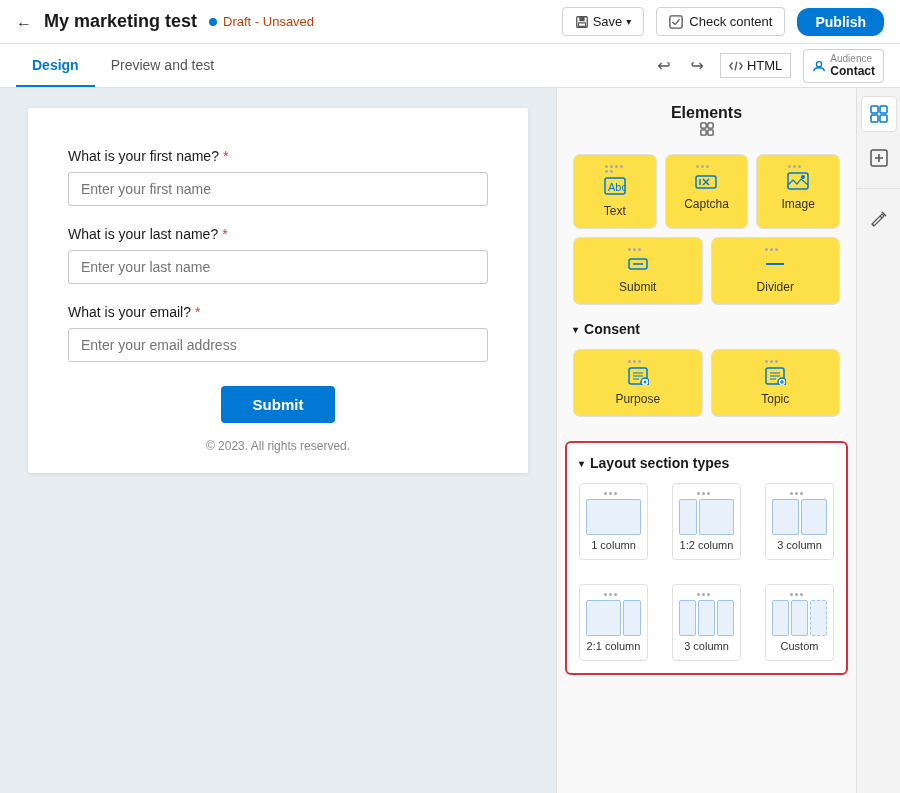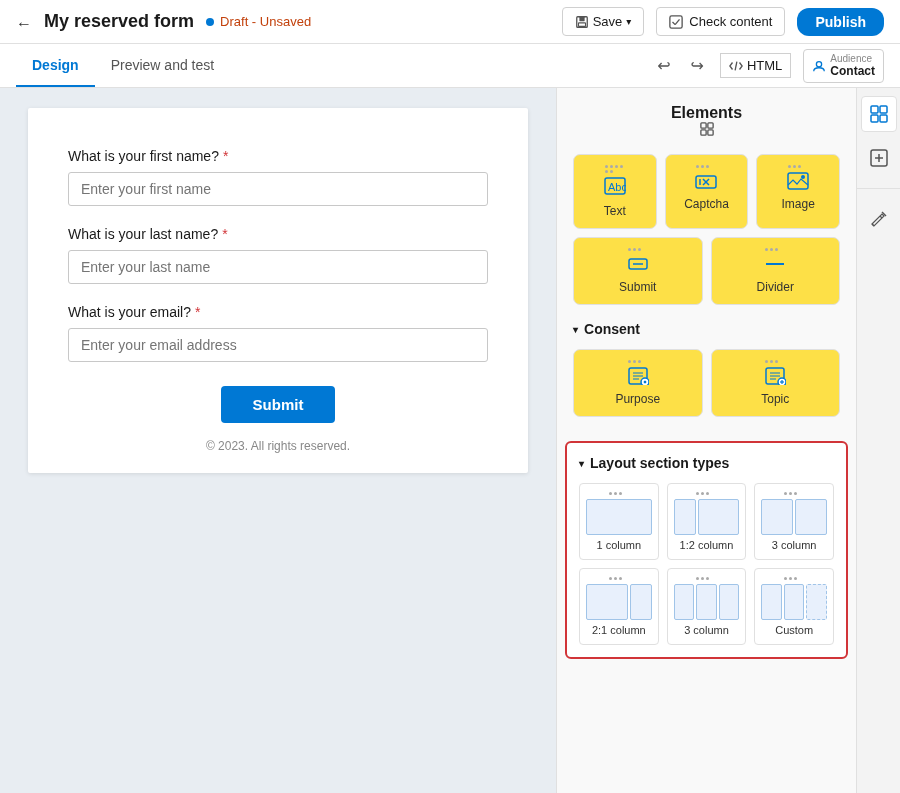--- a/index.html
+++ b/index.html
@@ -93,21 +93,21 @@
     .element-card-2col { display: grid; grid-template-columns: repeat(2, 1fr); gap: 8px; }
 
     .section-header { font-size: 14px; font-weight: 600; margin-bottom: 12px; display: flex; align-items: center; gap: 6px; }
     .section-chevron { font-size: 10px; cursor: pointer; }
 
     
     .layout-section {
       margin: 8px; border: 2px solid #d13438; border-radius: 6px; padding: 12px;
       background: #fff;
     }
-    .layout-grid { display: grid; grid-template-columns: repeat(3, 1fr); gap: 8px; }
+    .layout-grid { display: grid; grid-template-columns: repeat(3, 1fr); gap: 24px; }
     .layout-card {
       background: #fff; border: 1px solid #e0e0e0; border-radius: 4px;
       padding: 8px 6px; text-align: center; cursor: pointer; font-size: 11px; color: #333;
     }
     .layout-preview { height: 36px; margin-bottom: 4px; display: flex; gap: 2px; align-items: stretch; }
     .layout-col { border: 1.5px solid #a0c4e8; border-radius: 2px; background: #e8f0fc; flex: 1; }
     .layout-col-wide { border: 1.5px solid #a0c4e8; border-radius: 2px; background: #e8f0fc; flex: 2; }
     .layout-col-custom { border: 1.5px dashed #a0c4e8; border-radius: 2px; background: #e8f0fc; flex: 1; }
 
     
@@ -121,21 +121,21 @@
     }
     .sidebar-icon-btn.active { background: #fff; border: 1px solid #e0e0e0; color: #0078d4; }
 
     .divider-line { width: 100%; height: 1px; background: #e0e0e0; margin: 4px 0; }
   </style>
 </head>
 <body>
 
 <div class="header">
   <span class="header-back">←</span>
-  <span class="header-title">My reserved form</span>
+  <span class="header-title">My marketing test</span>
   <div class="header-badge">
     <span class="badge-dot"></span>
     <span>Draft - Unsaved</span>
   </div>
   <div class="header-spacer"></div>
   <button class="btn-save">
     <svg width="14" height="14" viewBox="0 0 16 16" fill="none">
       <rect x="2" y="2" width="12" height="12" rx="1" stroke="#555" stroke-width="1.5" fill="none"></rect>
       <rect x="5" y="2" width="6" height="5" fill="#555" rx="0.5"></rect>
       <rect x="4" y="9" width="8" height="4" rx="0.5" fill="none" stroke="#555" stroke-width="1.2"></rect>

